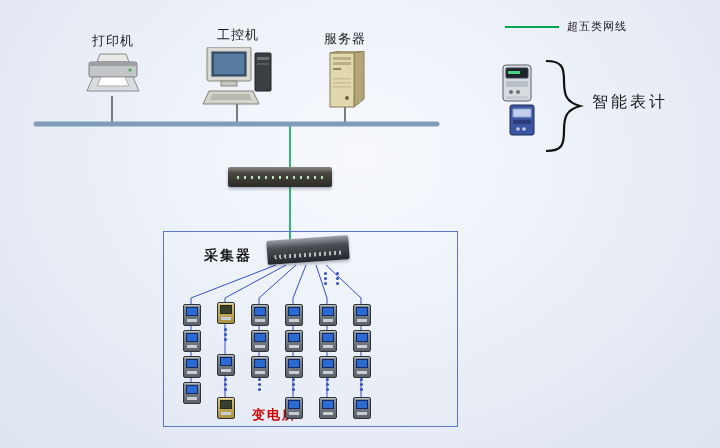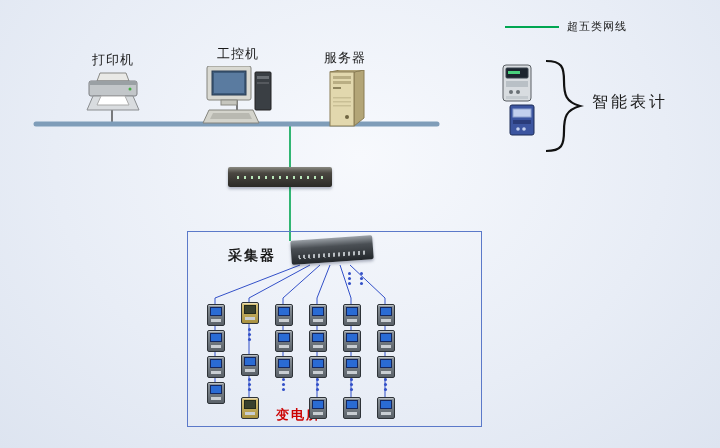--- a/index.html
+++ b/index.html
@@ -6,21 +6,21 @@
   .canvas{
     position:relative;width:720px;height:448px;overflow:hidden;
     background:radial-gradient(ellipse at 50% 35%, #f7f9fd 0%, #e8edf6 60%, #dde4f0 100%);
     font-family:"Liberation Serif","DejaVu Serif",serif;color:#1a1a1a;
   }
   svg.overlay{position:absolute;left:0;top:0;pointer-events:none;}
   .overlay .bus{stroke:#7f9db9;stroke-width:5;stroke-linecap:round;}
   .overlay .stub{stroke:#3a3a3a;stroke-width:1.3;}
   .overlay .green{stroke:#00a651;stroke-width:1.6;}
 
-  .node{position:absolute;display:flex;flex-direction:column;align-items:center;gap:3px;margin-top:19px;}
+  .node{position:absolute;display:flex;flex-direction:column;align-items:center;gap:3px;}
   .node-label{font-size:13px;letter-spacing:1px;white-space:nowrap;}
 
   
   .switch{
     position:absolute;left:228px;top:167px;width:104px;height:20px;border-radius:2px;
     background:linear-gradient(180deg,#8a8a82 0%,#4a4741 30%,#2b2a26 100%);
     box-shadow:0 2px 3px rgba(40,50,80,.35);
   }
   .switch::after{
     content:"";position:absolute;left:9px;right:9px;top:9px;height:3px;
@@ -35,21 +35,21 @@
   .legend-line.stp{background:#3350c8;}
   .legend-label{font-size:11px;letter-spacing:1px;white-space:nowrap;}
 
   
   .smartmeter-a{position:absolute;left:502px;top:64px;}
   .smartmeter-b{position:absolute;left:509px;top:104px;}
   .brace{position:absolute;left:540px;top:58px;}
   .smartmeter-label{position:absolute;left:592px;top:92px;font-size:16px;font-weight:normal;letter-spacing:3px;white-space:nowrap;}
 
   
-  .box{position:absolute;left:163px;top:231px;width:293px;height:194px;border:1px solid #5b79c9;margin-left:24px;}
+  .box{position:absolute;left:163px;top:231px;width:293px;height:194px;border:1px solid #5b79c9;}
   .box svg.wiring{position:absolute;left:0;top:0;pointer-events:none;}
   .wiring line{stroke:#3350c8;stroke-width:1;}
   .collector-label{position:absolute;left:40px;top:15px;font-size:14px;font-weight:bold;letter-spacing:2px;white-space:nowrap;}
   .collector{
     position:absolute;left:103px;top:6px;width:82px;height:24px;border-radius:2px;
     background:linear-gradient(180deg,#9aa0a6 0%,#4a4f54 35%,#23272b 100%);
     transform:rotate(-4deg);box-shadow:0 2px 3px rgba(40,50,80,.35);
   }
   .collector::after{
     content:"";position:absolute;left:7px;right:7px;bottom:5px;height:4px;

